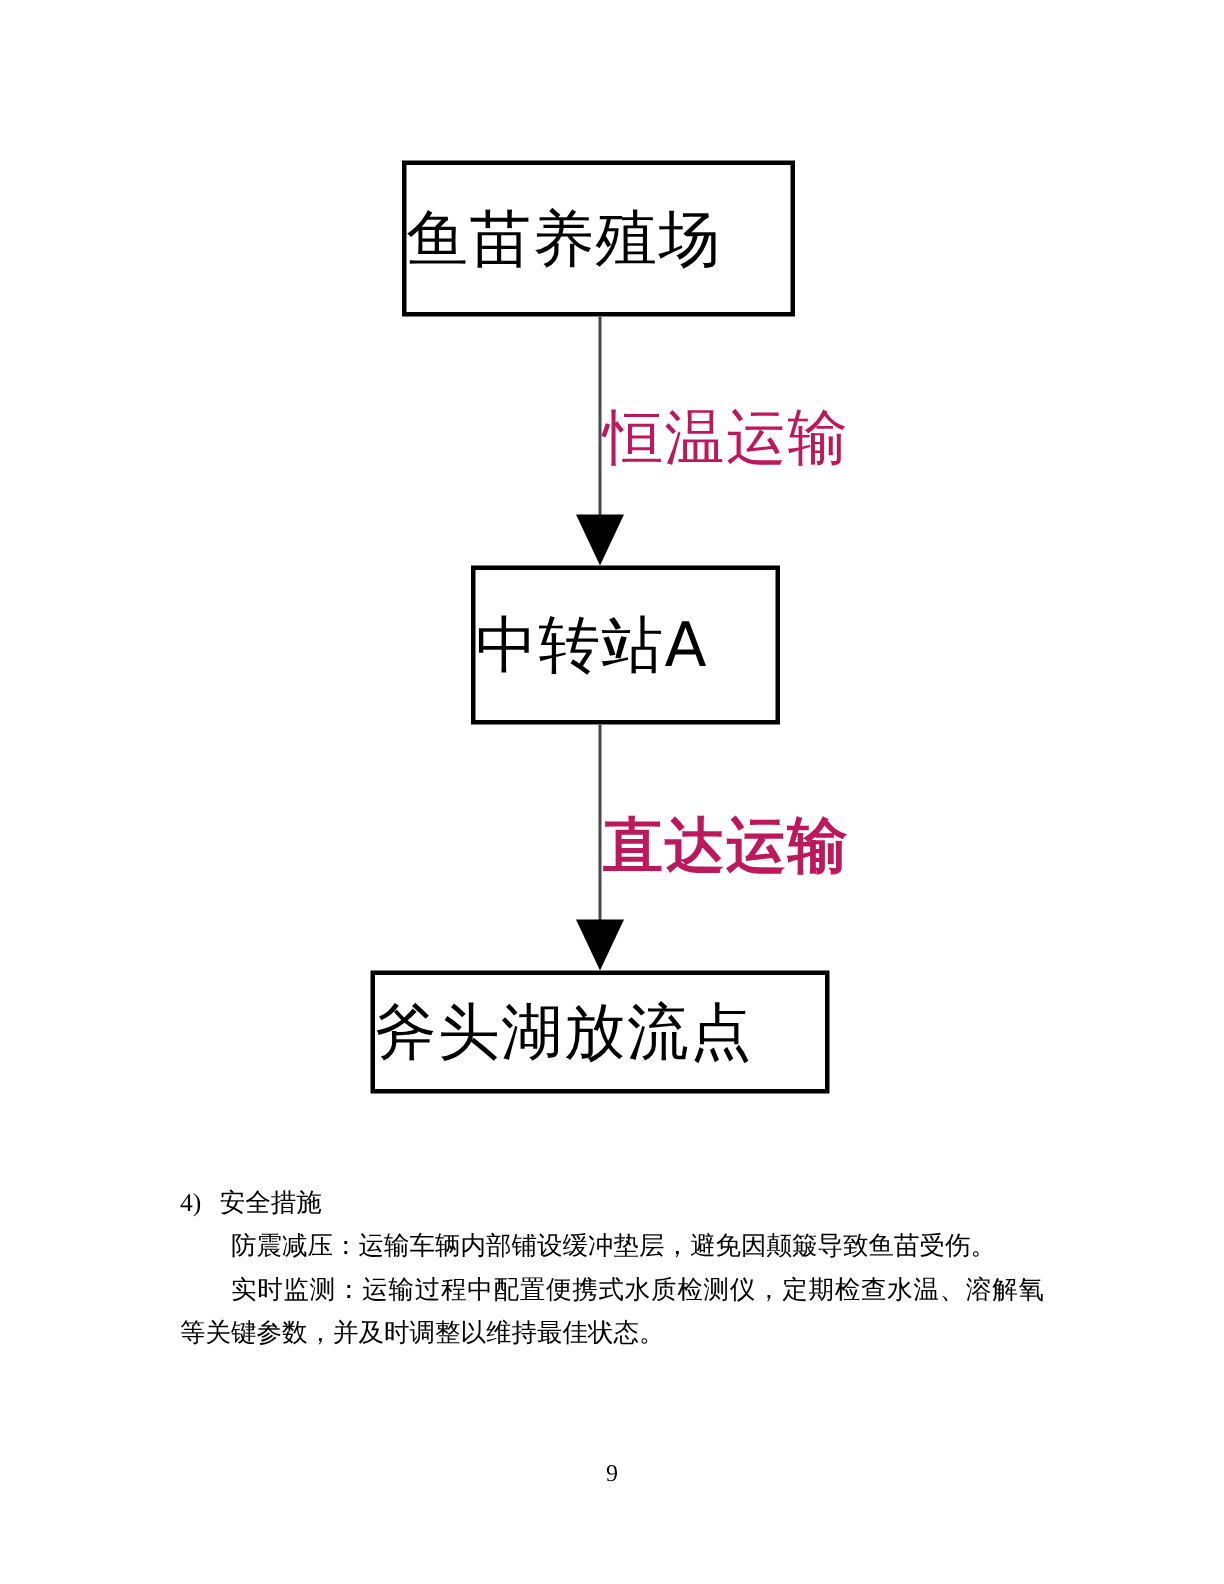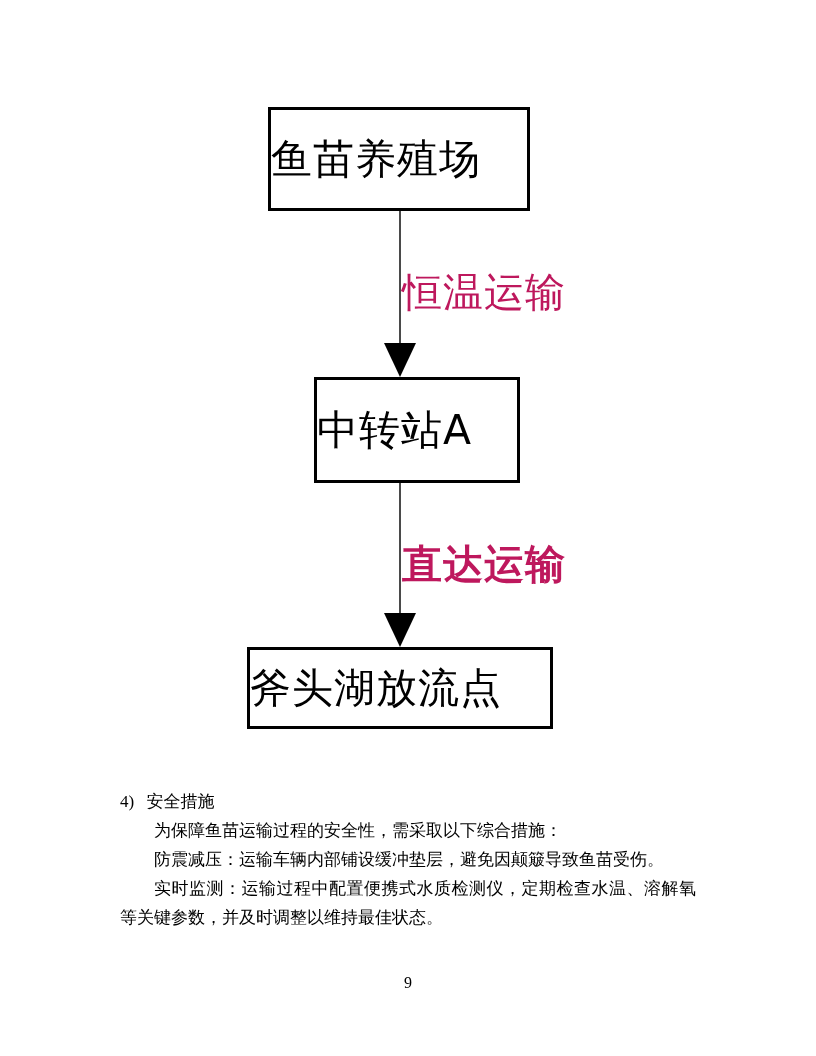--- a/index.html
+++ b/index.html
@@ -124,20 +124,19 @@
       <span>斧头湖放流点</span>
     </div>
 
   </div>
 
   <div class="body-text">
     <div class="list-line">
       <span class="list-number">4)</span>
       <span class="list-title">安全措施</span>
     </div>
-    <p class="para">为保障鱼苗运输过程的安全性，需采取以下综合措施：</p>
     <p class="para">防震减压：运输车辆内部铺设缓冲垫层，避免因颠簸导致鱼苗受伤。</p>
     <p class="para">实时监测：运输过程中配置便携式水质检测仪，定期检查水温、溶解氧等关键参数，并及时调整以维持最佳状态。</p>
   </div>
 
   <div class="page-number">9</div>
 
 </div>
 
 </body></html>

